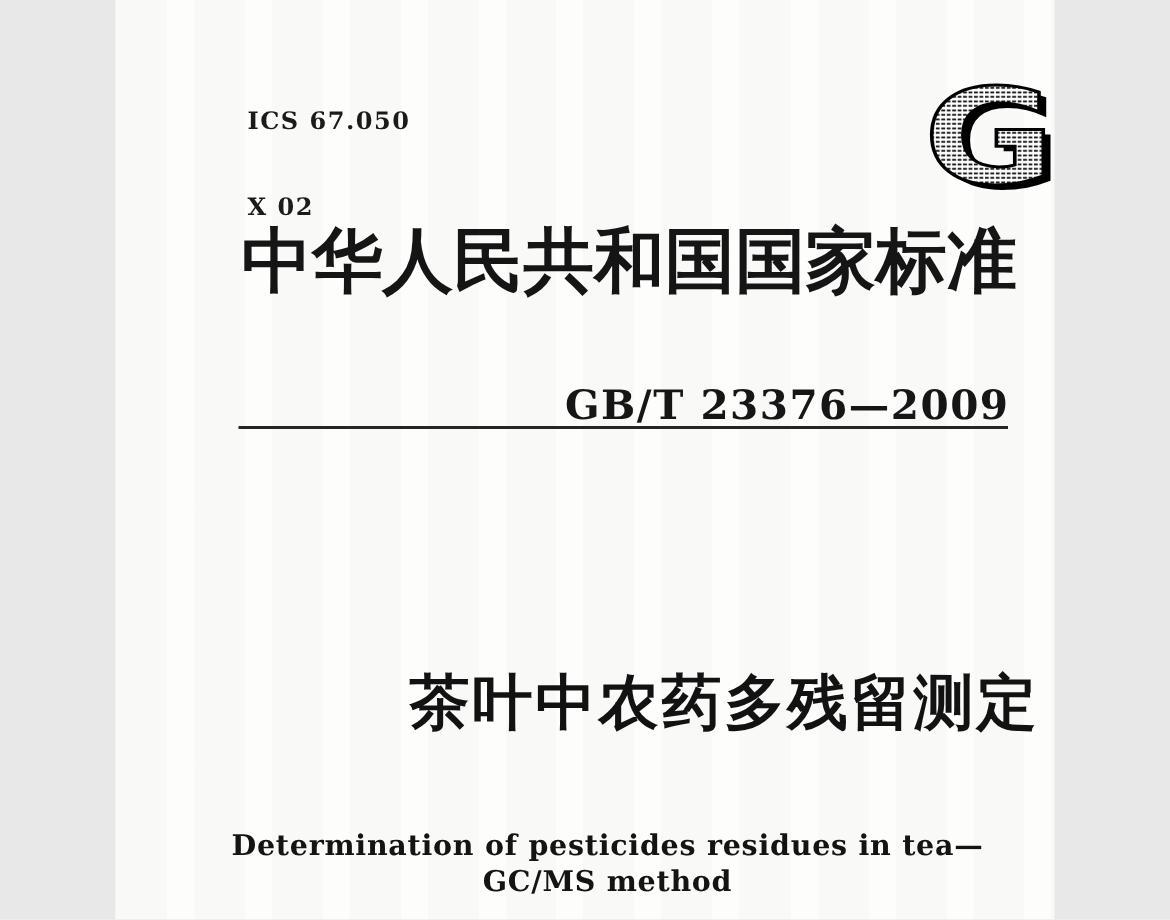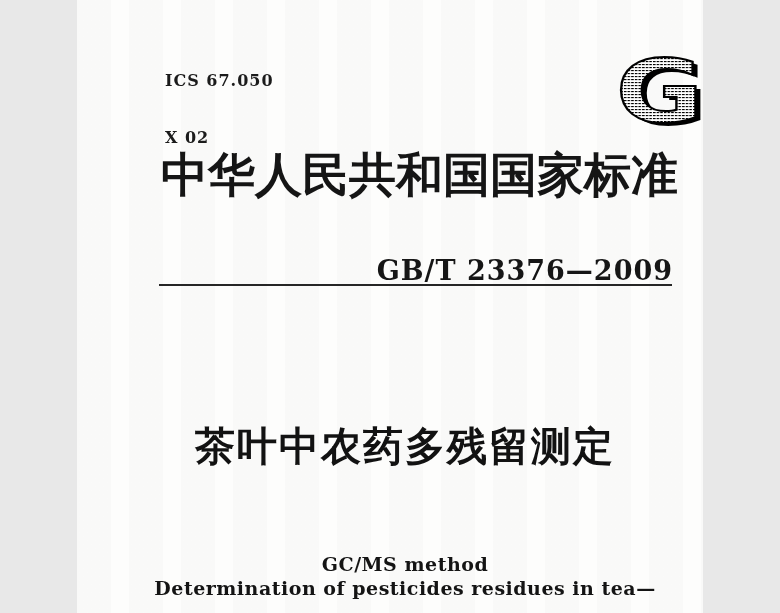--- a/index.html
+++ b/index.html
@@ -80,22 +80,22 @@
     top: 284px;
     height: 2px;
     background: #262626;
   }
 
   
   .cn-title {
     position: absolute;
     left: 40px;
     right: 10px;
-    top: 420px;
-    text-align: center;
+    top: 443px;
+    text-align: right;
     font-family: "DejaVu Sans", "Liberation Sans", sans-serif;
     font-weight: bold;
     font-size: 40px;
     line-height: 53px;
     color: #121212;
     letter-spacing: 2px;
   }
 
   
   .en-title {
@@ -139,17 +139,17 @@
 
   <div class="standard-number">GB/T 23376—2009</div>
 
   <div class="rule"></div>
 
   <div class="cn-title">
     <div>茶叶中农药多残留测定</div>
   </div>
 
   <div class="en-title">
+    <div>Determination of pesticides residues in tea—</div>
     <div>GC/MS method</div>
-    <div>Determination of pesticides residues in tea—</div>
   </div>
 
 </div>
 
 </body></html>

